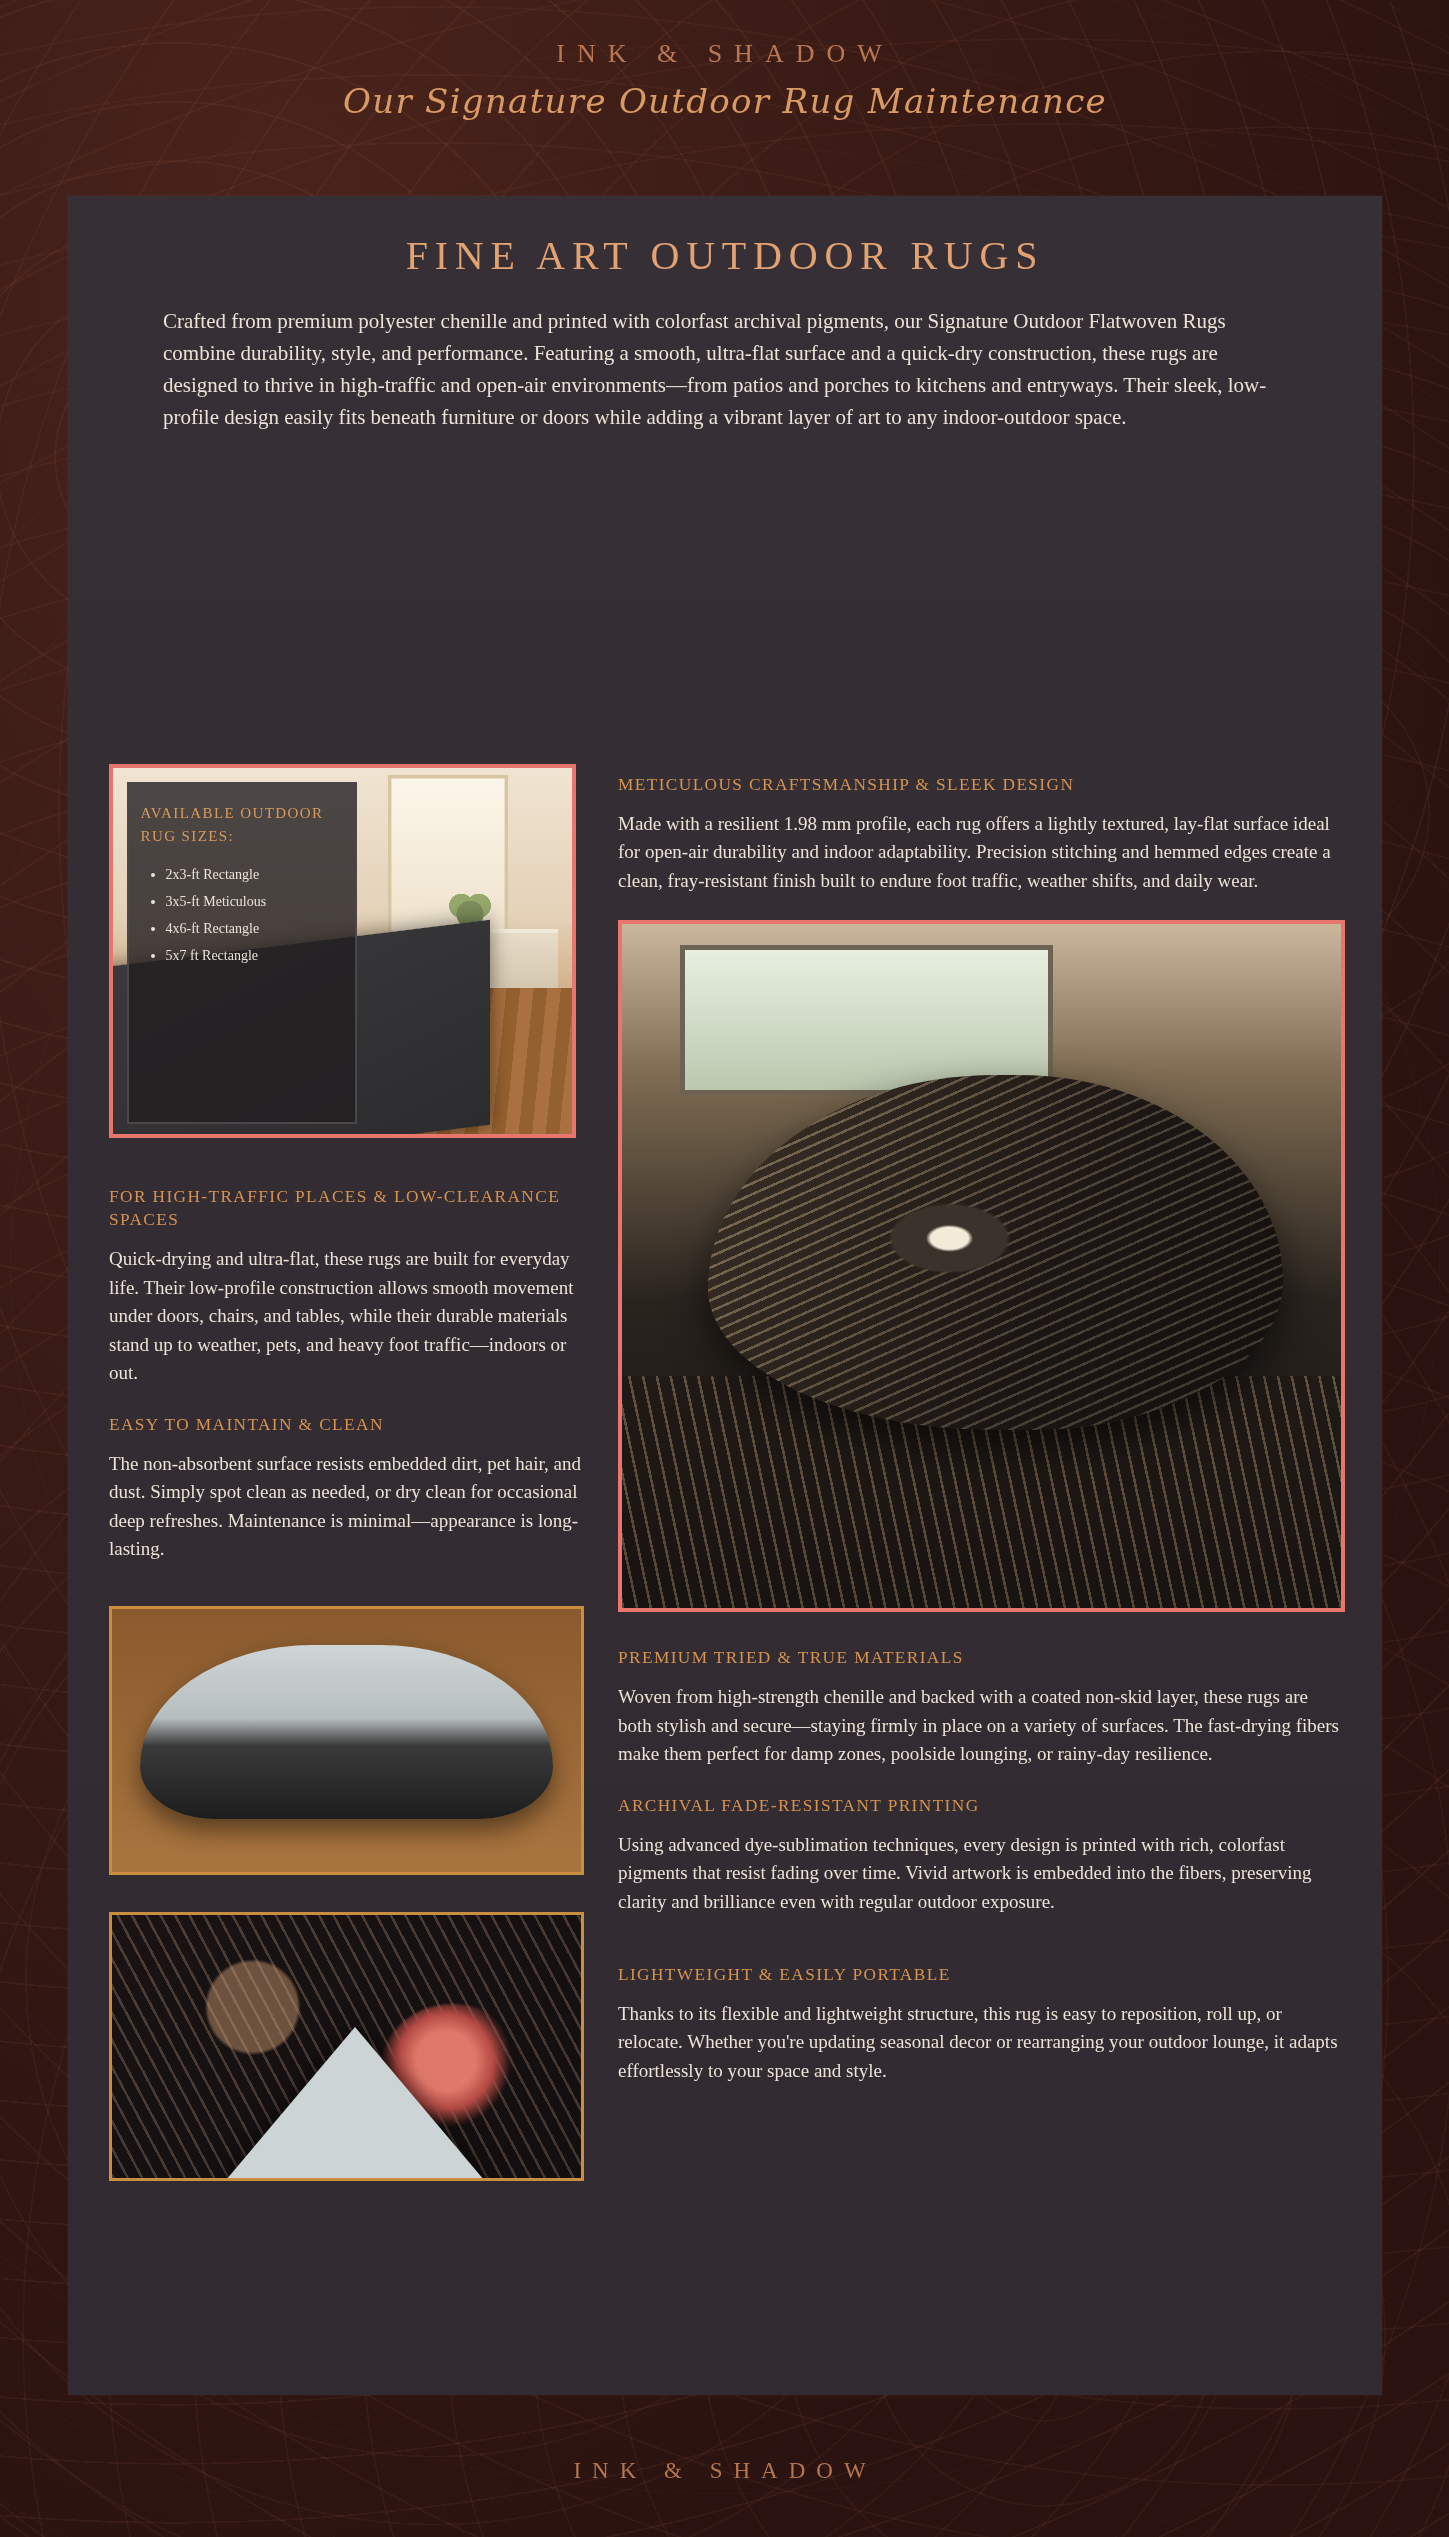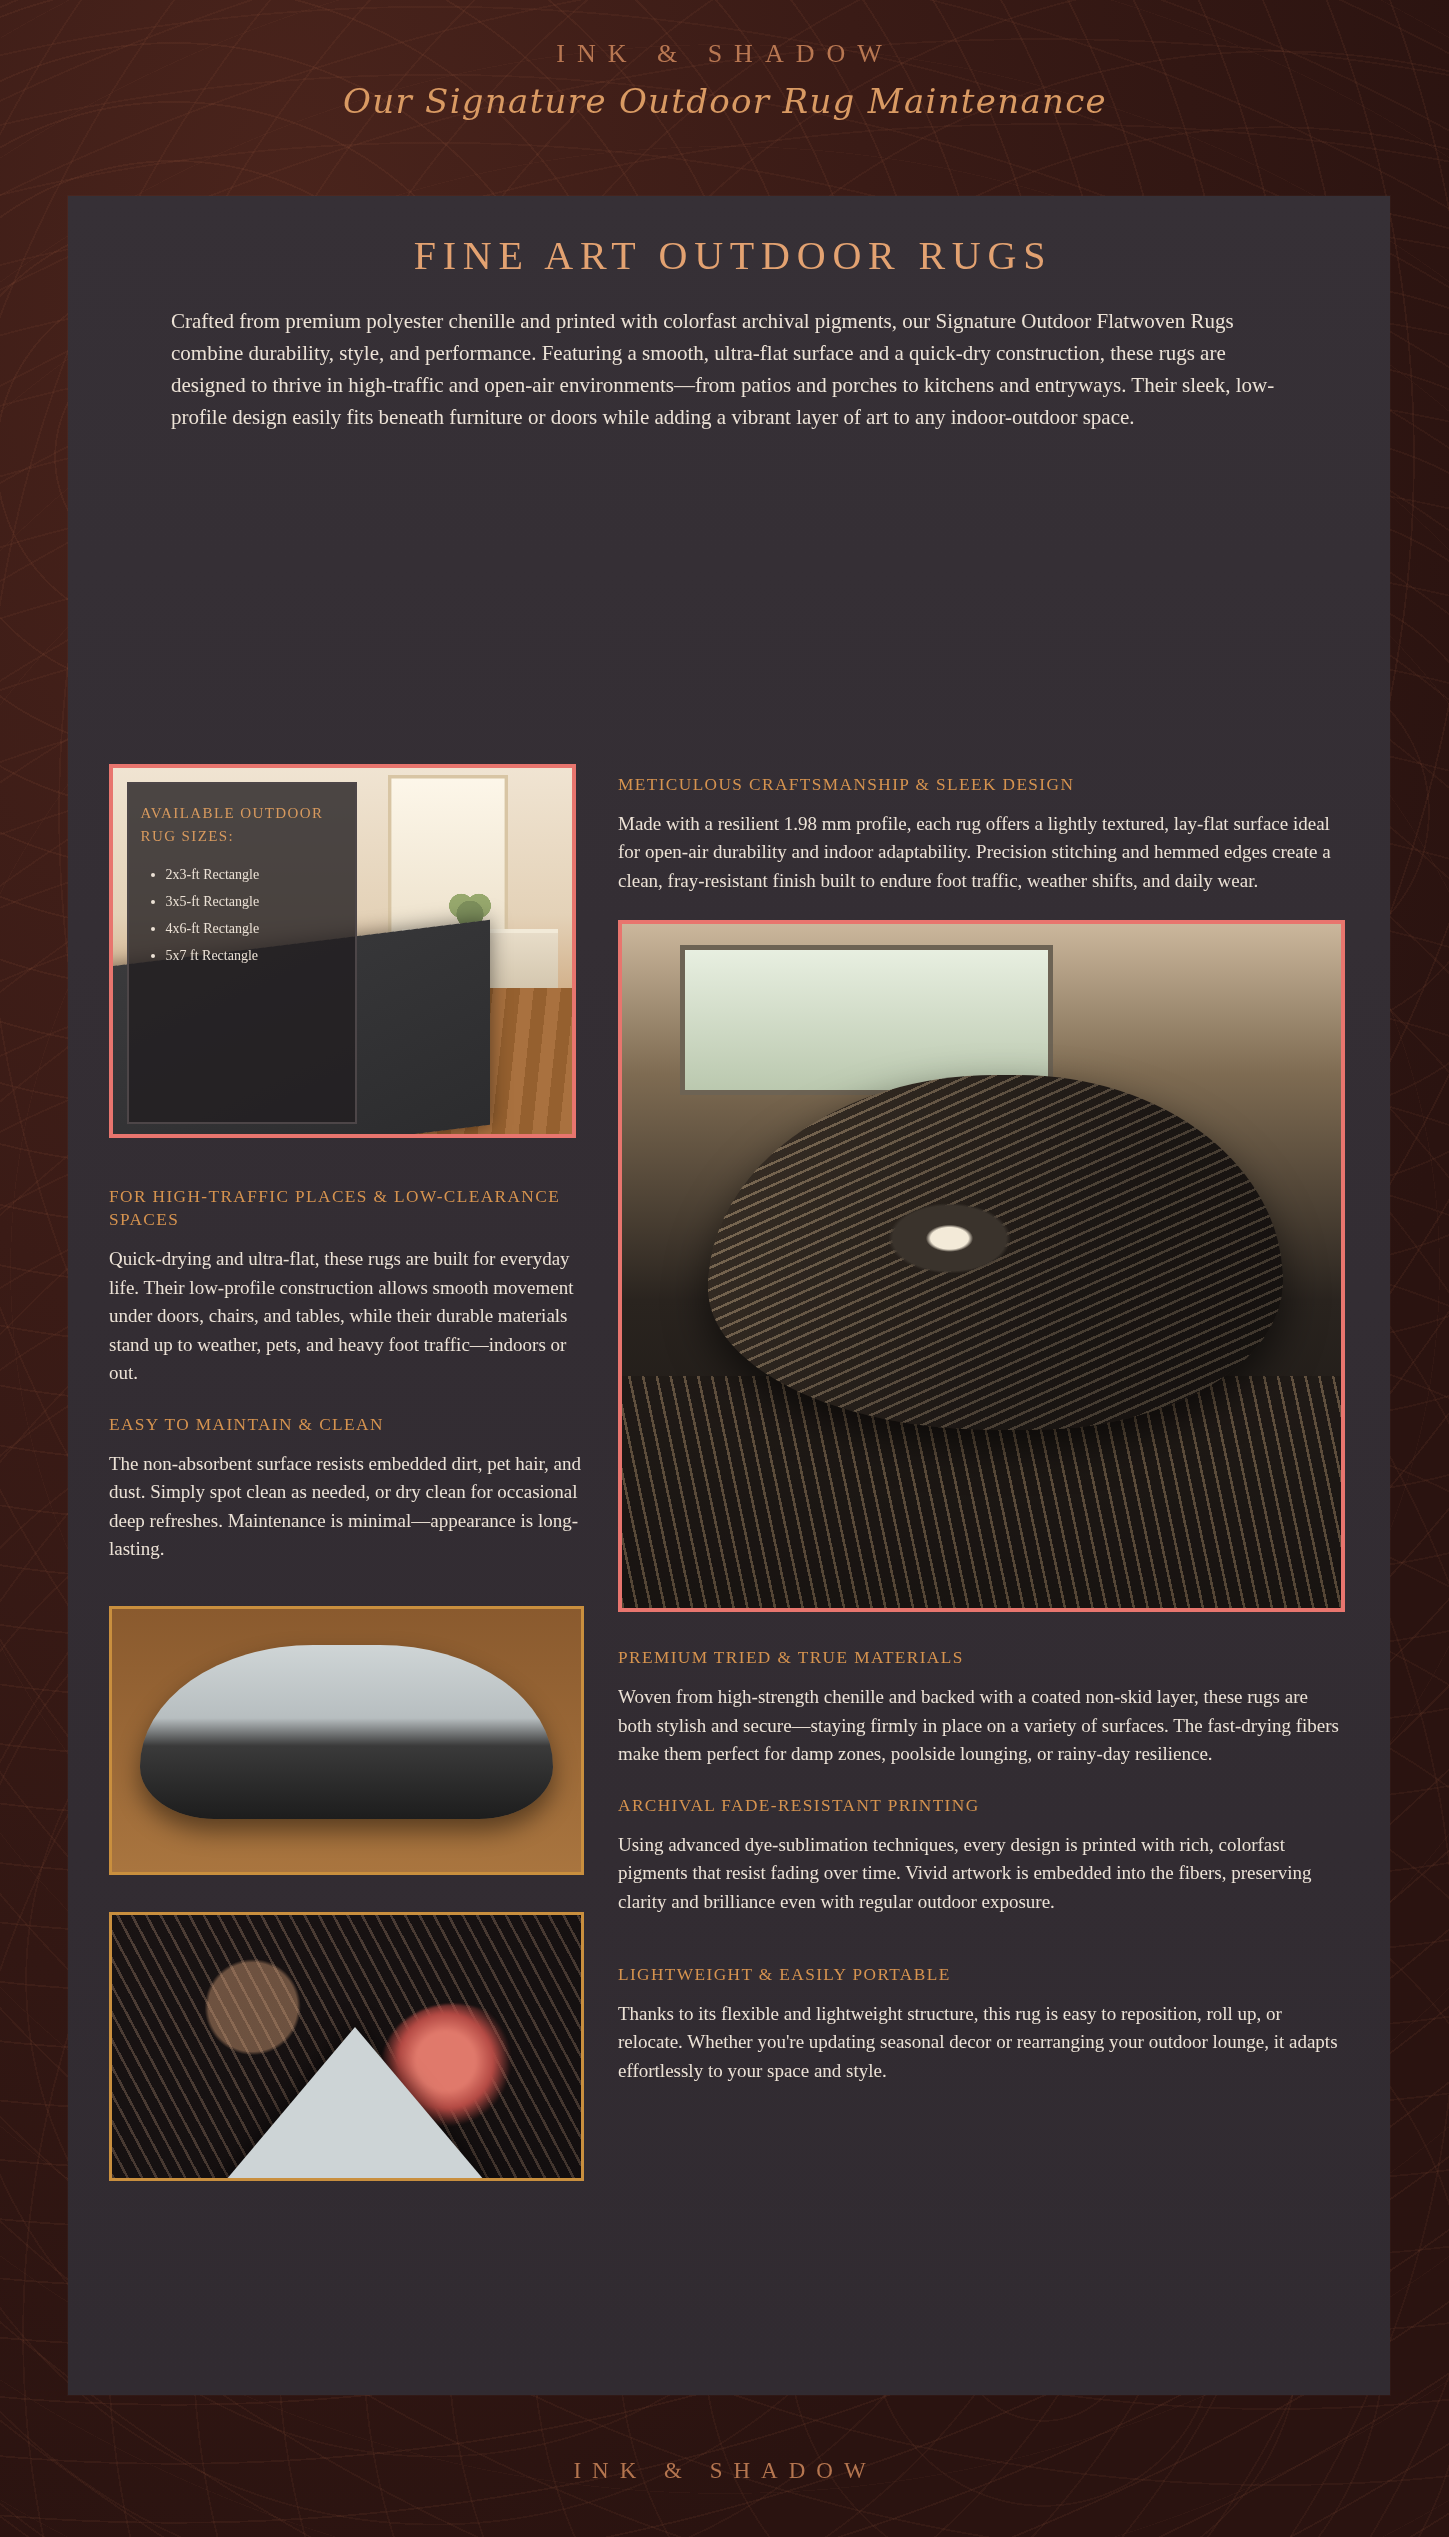--- a/index.html
+++ b/index.html
@@ -68,21 +68,20 @@
   .panel {
     position: absolute;
     left: 68px;
     top: 196px;
     width: 1314px;
     height: 2199px;
     background: #332e33;
     background: linear-gradient(180deg,#363036 0%, #332d33 50%, #312b31 100%);
     box-shadow: 0 0 0 0.8px rgba(255,255,255,0.03);
     z-index: 2;
-    padding-left: 8px;
   }
 
   .headline {
     text-align: center;
     color: #e3a271;
     font-size: 40px;
     letter-spacing: 6.8px;
     margin-top: 36px;
     font-family: "Liberation Serif", serif;
     text-transform: uppercase;
@@ -318,21 +317,21 @@
           <div class="door"></div>
           <div class="console"></div>
           <div class="plant"></div>
           <div class="floor"></div>
           <div class="runner"></div>
 
           <div class="sizes-overlay">
             <div class="sizes-title">Available Outdoor Rug Sizes:</div>
             <ul class="sizes-list">
               <li>2x3-ft Rectangle</li>
-              <li>3x5-ft Rectangle</li>
+              <li>3x5-ft Meticulous</li>
               <li>4x6-ft Rectangle</li>
               <li>5x7 ft Rectangle</li>
             </ul>
           </div>
         </div>
 
         <div style="height:47px"></div>
 
         <h3 class="sect">For High-Traffic Places &amp; Low-Clearance Spaces</h3>
         <p class="body">Quick-drying and ultra-flat, these rugs are built for everyday life. Their low-profile construction allows smooth movement under doors, chairs, and tables, while their durable materials stand up to weather, pets, and heavy foot traffic—indoors or out.</p>

